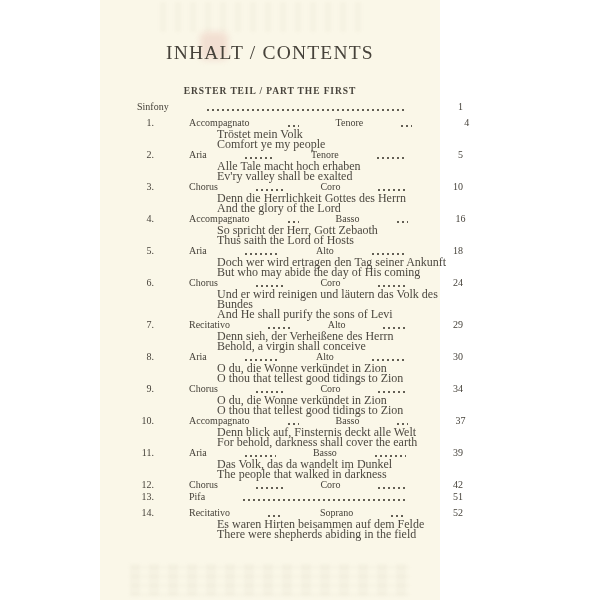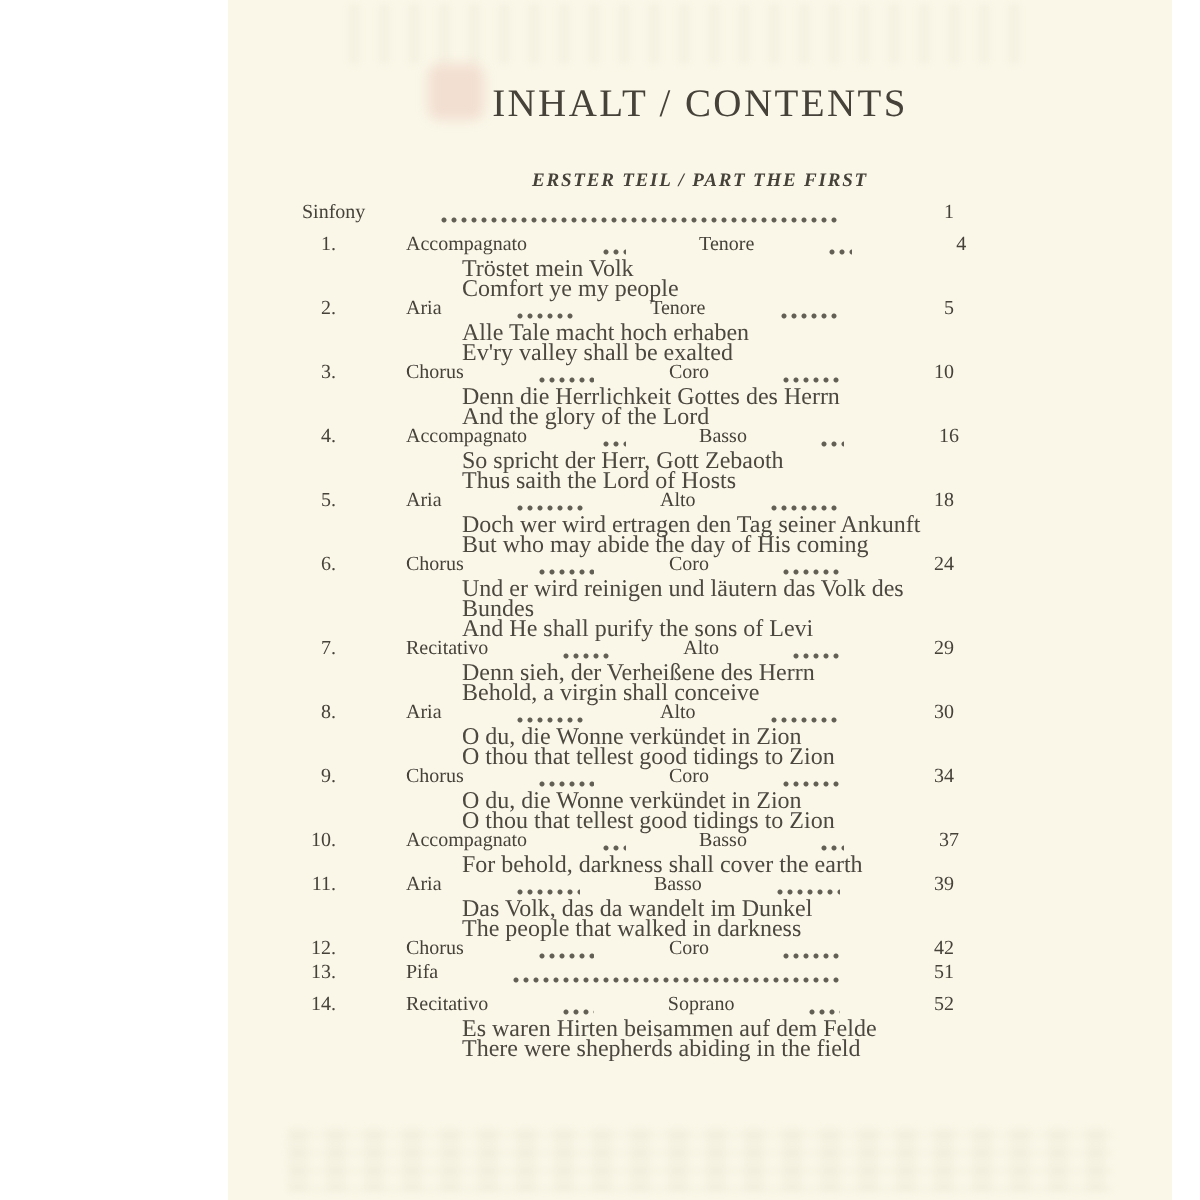--- a/index.html
+++ b/index.html
@@ -2,24 +2,23 @@
 <html><head>
 <meta charset="utf-8">
 <style>
   html,body{margin:0;padding:0;}
   body{
     width:600px;height:600px;position:relative;overflow:hidden;
     background:var(--surround,#ffffff);
     font-family:"Liberation Serif","DejaVu Serif",serif;
   }
   .page{
-    position:absolute;left:100px;top:0;width:472px;height:600px;
+    position:absolute;left:100px;top:0;width:340px;height:600px;
     background:var(--paper,#faf7e8);
     color:var(--ink,#46423a);
-    margin-left:14px;
   }
   
   .stain{
     position:absolute;left:100px;top:32px;width:28px;height:28px;
     background:rgba(226,170,158,.30);border-radius:6px;filter:blur(3px);
   }
   .ghost-top{
     position:absolute;top:2px;left:60px;right:70px;height:30px;opacity:.4;
     background:repeating-linear-gradient(90deg,rgba(214,208,186,.30) 0 6px,transparent 6px 15px);
     filter:blur(1.5px);
@@ -35,21 +34,20 @@
     position:absolute;top:42px;left:0;right:0;margin:0;
     text-align:center;font-weight:normal;
     font-size:19.5px;line-height:22px;letter-spacing:1.2px;
     color:var(--ink,#46423a);
   }
   .section{
     position:absolute;top:86px;left:0;right:0;margin:0;
     text-align:center;font-weight:bold;
     font-size:9.5px;line-height:11px;letter-spacing:0.9px;
     color:var(--ink,#46423a);
-    font-style:italic;
   }
   .toc{position:absolute;left:37px;top:101px;width:326px;}
   .entry{margin:0;}
   .entry.no-sub{margin-bottom:4px;}
   .row{display:flex;font-size:10px;line-height:12px;white-space:nowrap;align-items:stretch;gap:32px;}
   .num{flex:none;width:17px;text-align:right;padding-right:3px;}
   .label{flex:none;}
   .leader{
     flex:1 1 0;margin:0 5px;min-width:12px;
     background-image:radial-gradient(circle at 2px 9px,rgba(72,68,58,.85) 1px,rgba(72,68,58,0) 1.5px);
@@ -221,20 +219,21 @@
   <div class="entry">
     <div class="row">
       <span class="num">10.</span>
       <span class="label">Accompagnato</span>
       <span class="leader"></span>
       <span class="voice">Basso</span>
       <span class="leader leader2"></span>
       <span class="pageno">37</span>
     </div>
     <div class="subtitle">
+      <div class="de">Denn blick auf, Finsternis deckt alle Welt</div>
       <div class="en">For behold, darkness shall cover the earth</div>
     </div>
   </div>
 
   <div class="entry">
     <div class="row">
       <span class="num">11.</span>
       <span class="label">Aria</span>
       <span class="leader"></span>
       <span class="voice">Basso</span>

